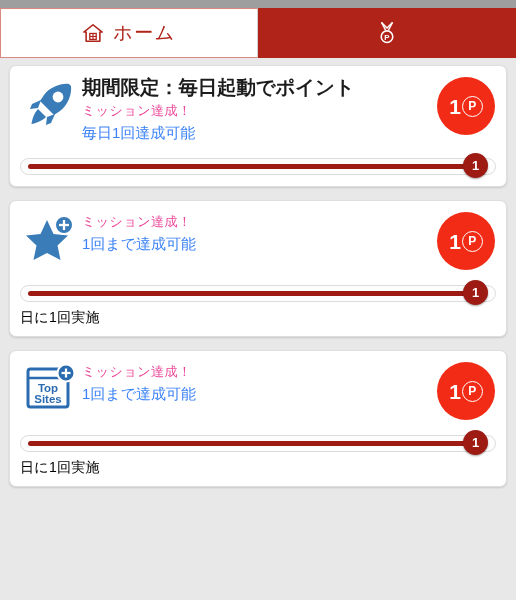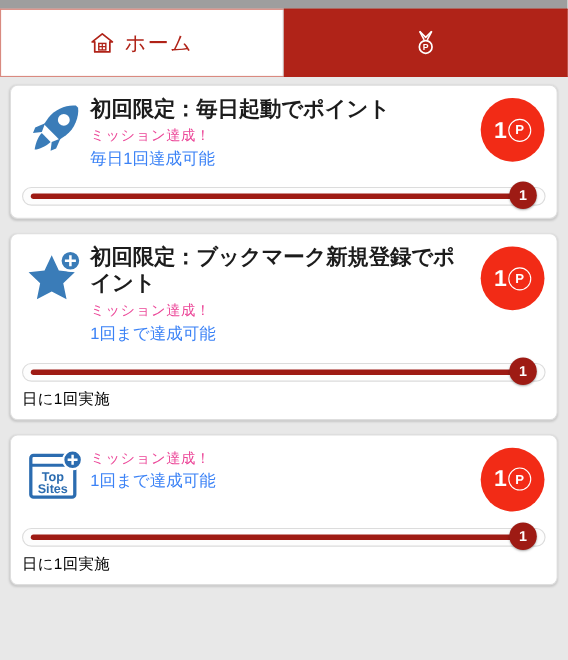--- a/index.html
+++ b/index.html
@@ -18,21 +18,21 @@
   
   .top-strip {
     height: 8px;
     background: #9e9e9e;
     width: 100%;
   }
 
   
   .tabbar {
     display: flex;
-    height: 62px;
+    height: 50px;
     width: 100%;
     box-sizing: border-box;
     background: #b02318;
   }
   .tab {
     display: flex;
     align-items: center;
     justify-content: center;
     box-sizing: border-box;
     gap: 9px;
@@ -239,21 +239,21 @@
       <div class="card-icon">
         <svg width="52" height="52" viewBox="0 0 52 52">
           <path d="M44 6 C36 5 25 9 19 17 L15 23 L29 37 L35 33 C43 27 47 16 46 8 Z" fill="#3a7cb8"></path>
           <circle cx="33" cy="19" r="5.4" fill="#ffffff"></circle>
           <path d="M16 22 L7 26 L5 31 L13 30 Z" fill="#3a7cb8"></path>
           <path d="M30 36 L26 45 L21 47 L22 39 Z" fill="#3a7cb8"></path>
           <path d="M13 31 C9 35 7 42 6.5 46 C10.5 45.5 17 43 21 39 Z" fill="#3a7cb8"></path>
         </svg>
       </div>
       <div class="card-body">
-        <p class="card-title">初回限定：毎日起動でポイント</p>
+        <p class="card-title">期間限定：毎日起動でポイント</p>
         <p class="card-sub1">ミッション達成！</p>
         <p class="card-sub2">毎日1回達成可能</p>
       </div>
       <div class="points-badge">
         <span class="points-num">1</span>
         <span class="points-p">P</span>
       </div>
     </div>
     <div class="progress-wrap">
       <div class="progress-track"></div>
@@ -266,21 +266,20 @@
     <div class="card-top">
       <div class="card-icon">
         <svg width="52" height="52" viewBox="0 0 52 52">
           <path d="M22 7 L28.5 21 L43 22.5 L32.5 32.5 L35.5 47 L22 40 L8.5 47 L11.5 32.5 L1 22.5 L15.5 21 Z" fill="#3a7cb8"></path>
           <circle cx="39" cy="12" r="9" fill="#3a7cb8" stroke="#ffffff" stroke-width="2"></circle>
           <line x1="39" y1="7" x2="39" y2="17" stroke="#ffffff" stroke-width="2.3"></line>
           <line x1="34" y1="12" x2="44" y2="12" stroke="#ffffff" stroke-width="2.3"></line>
         </svg>
       </div>
       <div class="card-body">
-        <p class="card-title">初回限定：ブックマーク新規登録でポイント</p>
         <p class="card-sub1">ミッション達成！</p>
         <p class="card-sub2">1回まで達成可能</p>
       </div>
       <div class="points-badge">
         <span class="points-num">1</span>
         <span class="points-p">P</span>
       </div>
     </div>
     <div class="progress-wrap">
       <div class="progress-track"></div>

